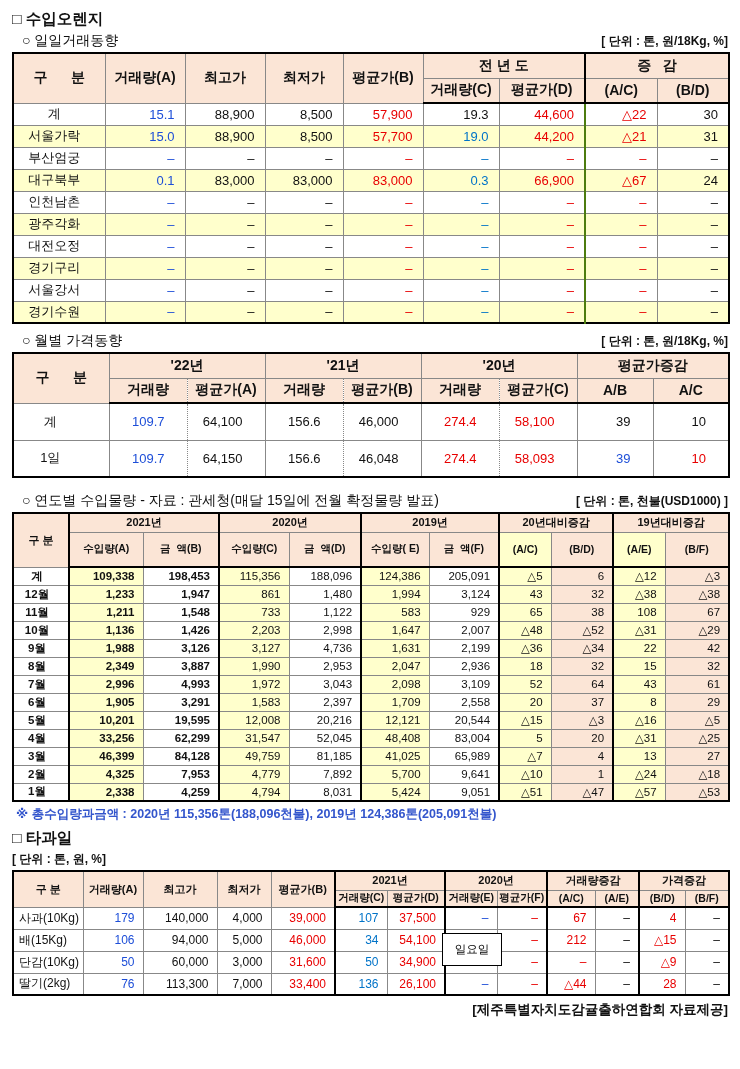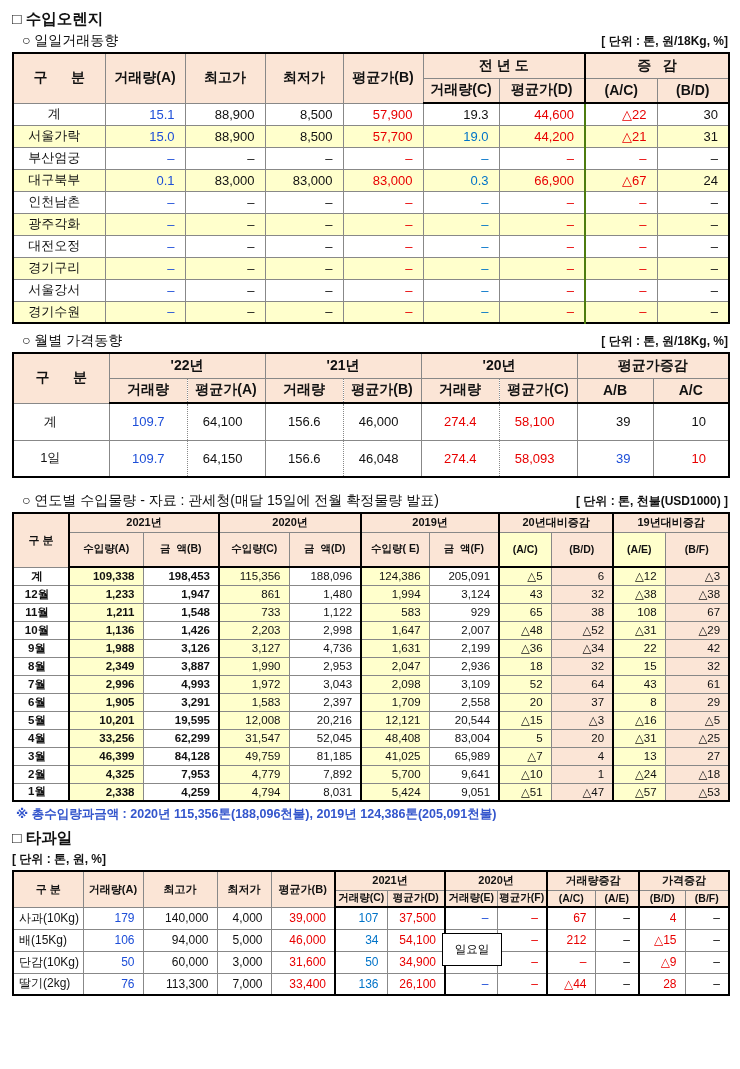--- a/index.html
+++ b/index.html
@@ -602,14 +602,15 @@
           <td class="b">–</td>
           <td class="r">–</td>
           <td class="r">△44</td>
           <td class="k">–</td>
           <td class="r">28</td>
           <td class="k">–</td>
         </tr>
       </tbody>
   </table>
 
+  <div class="attribution">[제주특별자치도감귤출하연합회 자료제공]</div>
 
 </div>
 
 </body></html>

